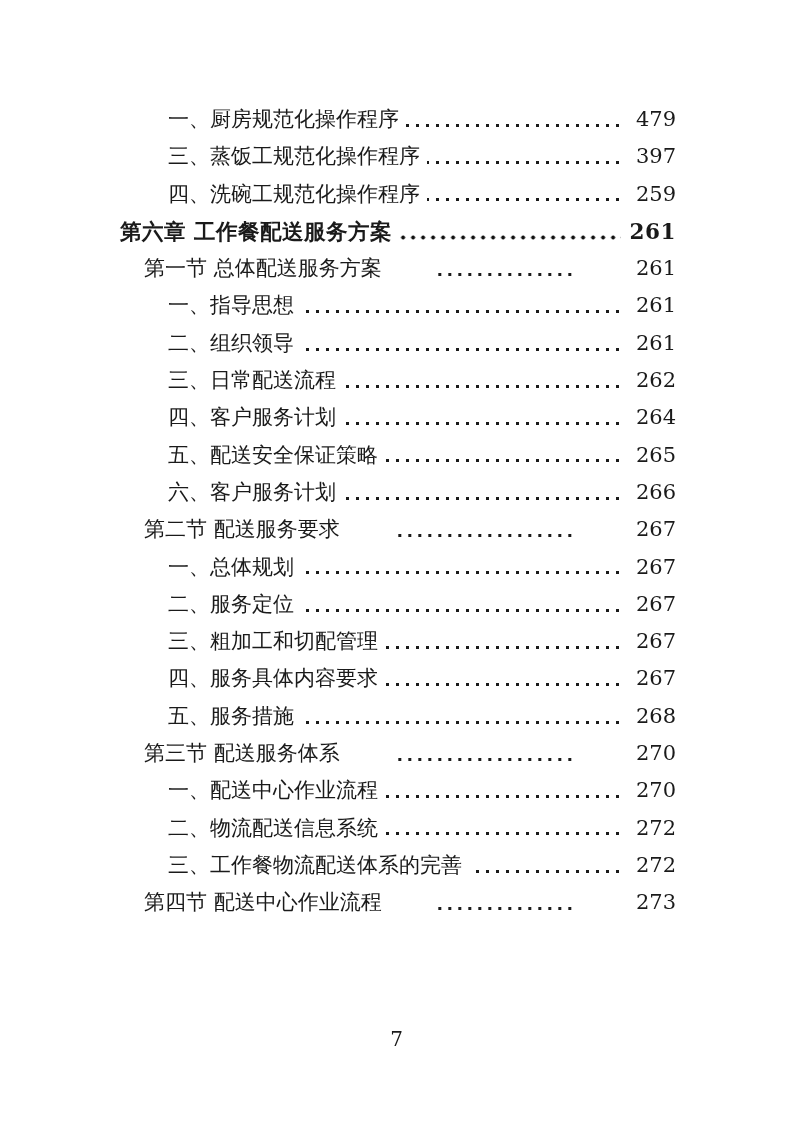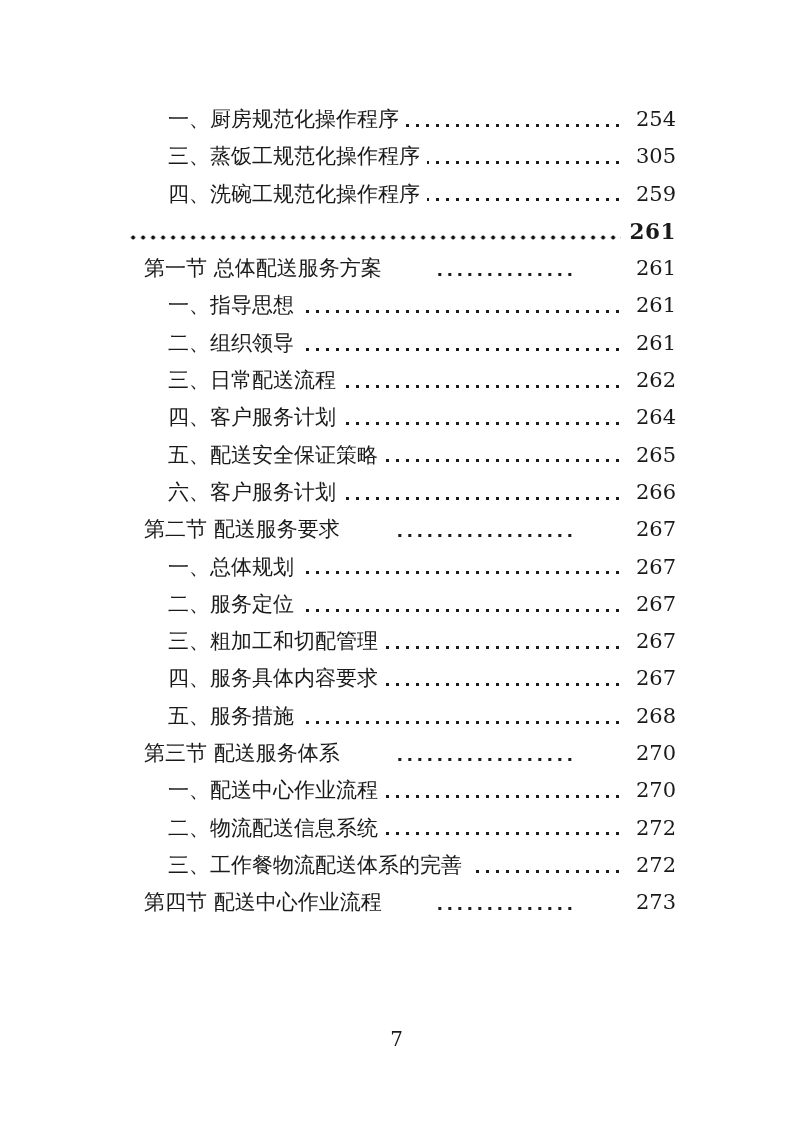--- a/index.html
+++ b/index.html
@@ -86,33 +86,34 @@
 </style>
 </head>
 <body>
 
 <div class="page">
 
   <div class="toc" id="toc">
       <div class="toc-row item">
     <span class="entry-label">一、厨房规范化操作程序</span>
     <span class="leader"></span>
-    <span class="page-num">254</span>
+    <span class="page-num">479</span>
   </div>
       <div class="toc-row item">
     <span class="entry-label">三、蒸饭工规范化操作程序</span>
     <span class="leader"></span>
-    <span class="page-num">305</span>
+    <span class="page-num">397</span>
   </div>
       <div class="toc-row item">
     <span class="entry-label">四、洗碗工规范化操作程序</span>
     <span class="leader"></span>
     <span class="page-num">259</span>
   </div>
       <div class="toc-row chapter">
+    <span class="entry-label">第六章 工作餐配送服务方案</span>
     <span class="leader"></span>
     <span class="page-num">261</span>
   </div>
       <div class="toc-row section">
     <span class="entry-label">第一节 总体配送服务方案</span>
     <span class="leader"></span>
     <span class="page-num">261</span>
   </div>
       <div class="toc-row item">
     <span class="entry-label">一、指导思想</span>

